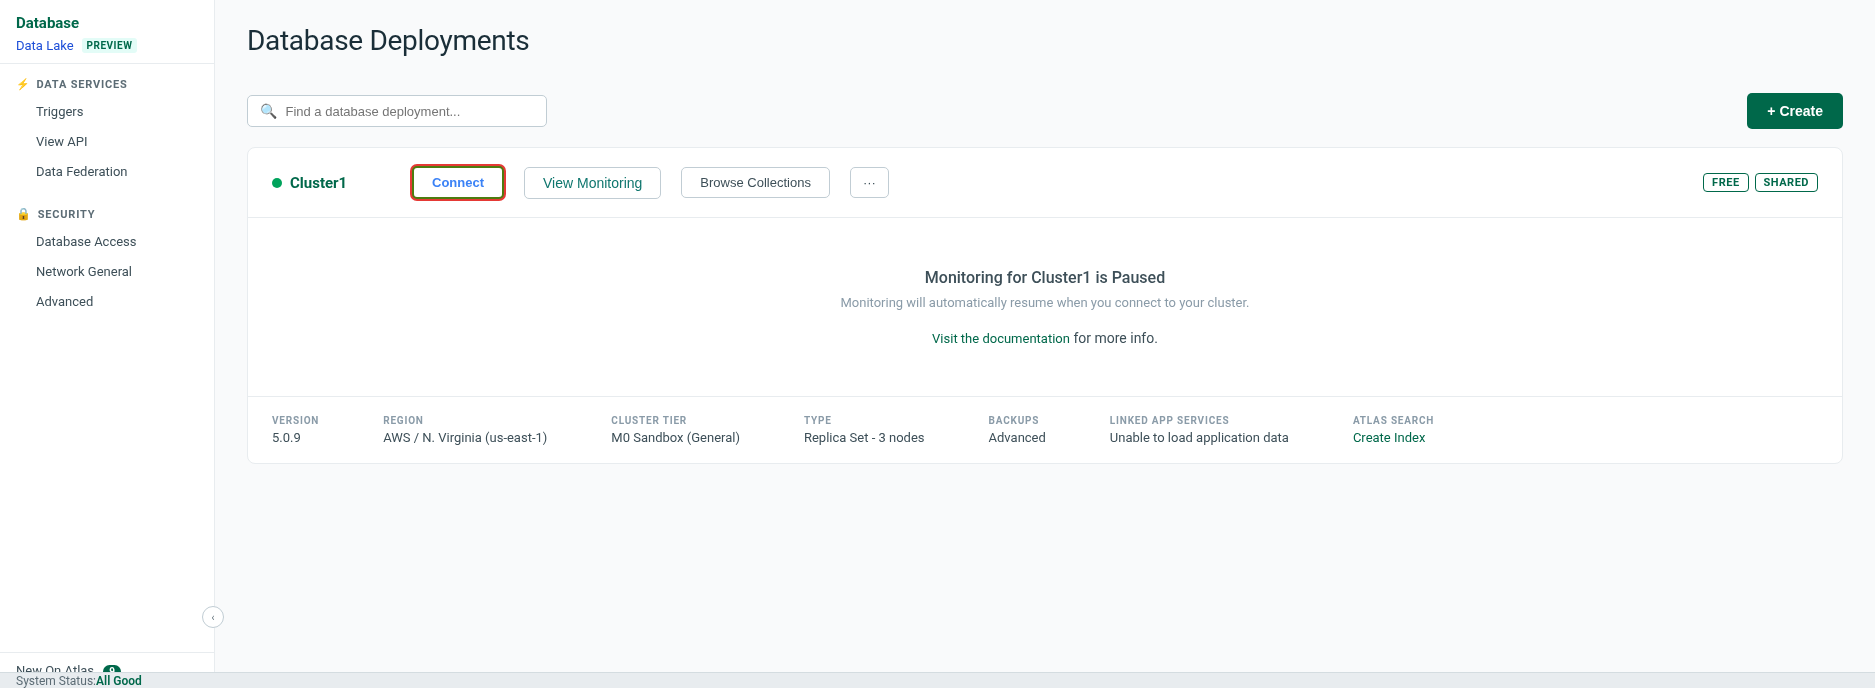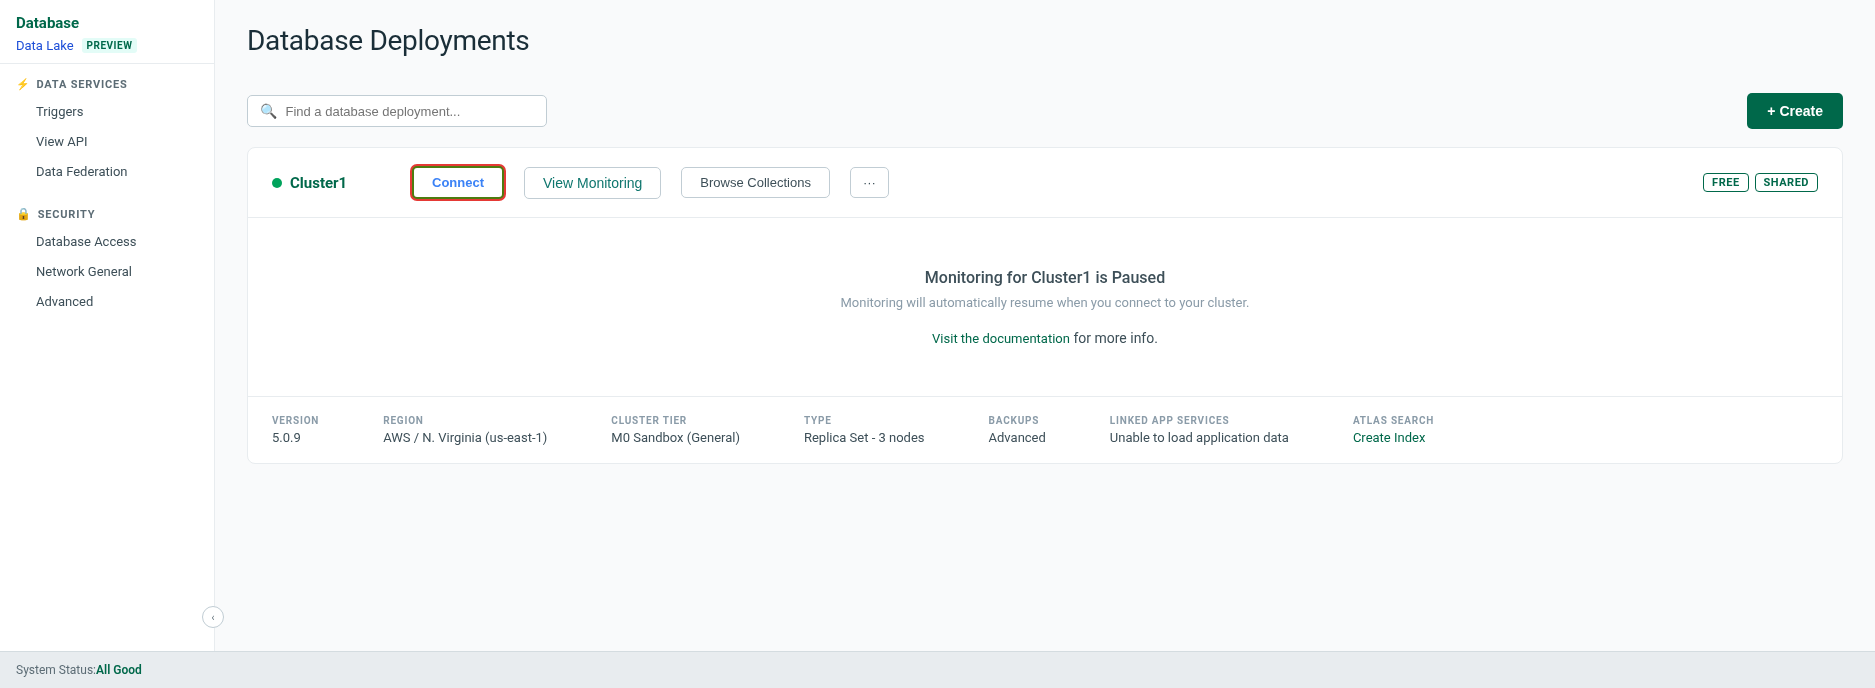--- a/index.html
+++ b/index.html
@@ -359,21 +359,21 @@
       color: #00684a;
       text-decoration: none;
     }
 
     
     .status-bar {
       position: fixed;
       bottom: 0;
       left: 0;
       right: 0;
-      height: 37px;
+      height: 16px;
       background: #e8ecef;
       border-top: 1px solid #d4dce0;
       display: flex;
       align-items: center;
       padding: 0 16px;
       font-size: 12px;
       color: #5c6c75;
       text-align: right;
     }
 

